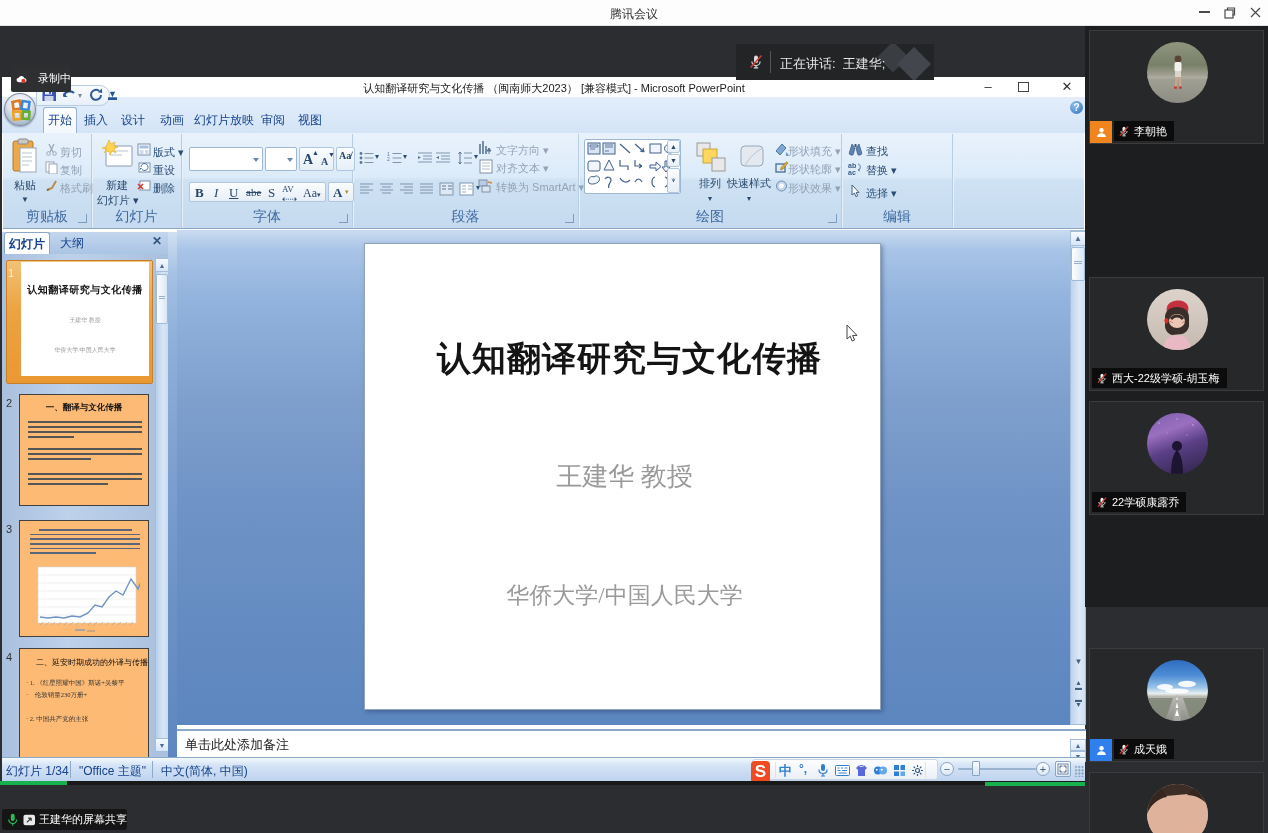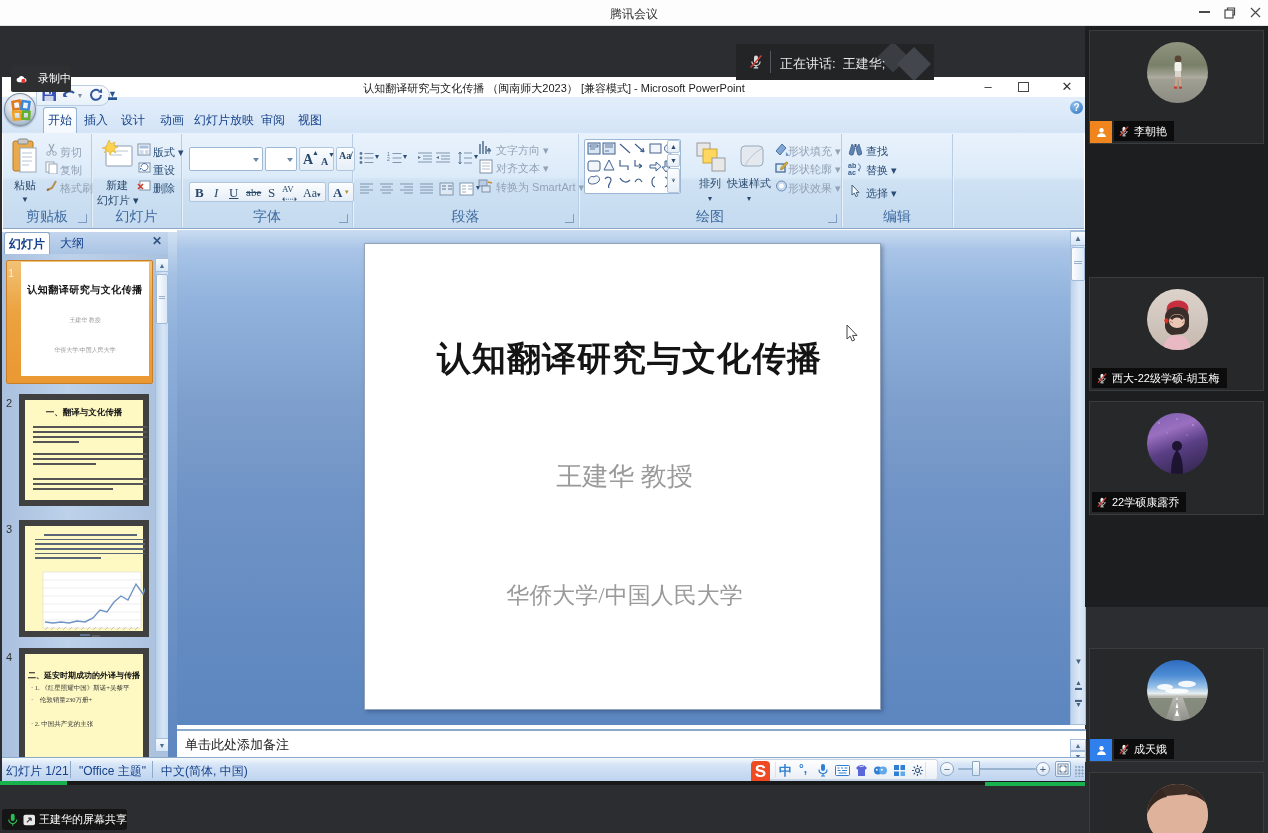--- a/index.html
+++ b/index.html
@@ -26,21 +26,21 @@
 .bigbtn{position:absolute;text-align:center;font-size:11px;color:#2a4d76;white-space:nowrap}
 
 #lpane{position:absolute;left:0;top:155px;width:166px;height:525px;background:linear-gradient(90deg,#a9c0de,#bdd1ea 40%,#a9c0de)}
 .ltab{position:absolute;top:0;height:22px;line-height:22px;font-size:12px;color:#15428b;text-align:center}
 #editor{position:absolute;left:175px;top:153px;width:893px;height:495px;background:linear-gradient(180deg,#cadcf1 0%,#a8c4e7 4%,#92b3dd 14%,#7fa0cd 34%,#6f93c6 55%,#5c86bf 100%)}
 #vscroll{position:absolute;left:1068px;top:153px;width:16px;height:495px;background:linear-gradient(90deg,#bed3ec,#dde9f7 60%,#cfe0f2);border:1px solid #a5bedb}
 .scrbtn{position:absolute;left:1068px;width:16px;background:linear-gradient(#f5f9fe,#d7e6f6);border:1px solid #a5bedb;text-align:center;color:#4f6d8f;display:flex;align-items:center;justify-content:center}
 #notes{position:absolute;left:175px;top:652px;width:909px;height:28px;background:#fff;border-top:2px solid #8aa8ca}
 #statusbar{position:absolute;left:0;top:680px;width:1083px;height:24px;background:linear-gradient(#f4f9fc,#d6e4f6 30%,#bdd3ee 100%);border-top:1px solid #8aa8ca;font-size:12px;color:#15428b}
 #vsplit{position:absolute;left:166px;top:155px;width:9px;height:525px;background:linear-gradient(180deg,#d0e0f2 0%,#a5c1e3 8%,#8fb0da 20%,#7da0cf 45%,#6d92c5 70%,#5e87c0 100%)}
-.thumb{position:absolute;background:#fef9c3;border:6px solid #404040}
+.thumb{position:absolute;background:#fdba74;border:1px solid #404040}
 .snum{position:absolute;font-size:11px;color:#333}
 .dbadge{position:absolute;background:#232426;color:#fff;font-size:12px;display:flex;align-items:center;white-space:nowrap;overflow:hidden}
 .serif{font-family:"Liberation Serif",serif}
 .combo{position:absolute;background:#fff;border:1px solid #9db8d4;border-radius:2px}
 .combo:after{content:"";position:absolute;right:3px;top:50%;margin-top:-1px;border:3px solid transparent;border-top:4px solid #6a87a8}
 .fbtn{position:absolute;border:1px solid #b0c6de;border-radius:2px;background:linear-gradient(#fbfdfe,#e6eef7);color:#29486b;text-align:center;font-family:"Liberation Serif",serif}
 .micmute{flex:0 0 auto;margin-right:4px}
 </style></head>
 <body>
 <div id="stage">
@@ -397,21 +397,21 @@
       <path d="M10 52l8 1 8-1 8 1 8-2 8 1 8-4 7-8 7 2 7-10 7-6 7 4 8-16 7 10 7-17" stroke="#6f94c4" stroke-width="1.4" fill="none"></path>
       <g stroke="#999" stroke-width=".5">
             <path d="M10 60l3-3M16 60l3-3M22 60l3-3M28 60l3-3M34 60l3-3M40 60l3-3M46 60l3-3M52 60l3-3M58 60l3-3M64 60l3-3M70 60l3-3M76 60l3-3M82 60l3-3M88 60l3-3M94 60l3-3M100 60l3-3"></path>
           </g>
       <path d="M45 65h10" stroke="#6f94c4" stroke-width="1.2"></path>
           <text x="57" y="67" font-size="4" fill="#888">xxxx</text>
     </svg>
   </div>
 
   <div class="thumb" style="left:17px;top:571px;width:130px;height:109px;border-bottom:none">
-    <div class="abs serif" style="left:0;width:100%;top:16px;text-align:center;font-size:8px;font-weight:bold;color:#111">二、延安时期成功的外译与传播</div>
+    <div class="abs serif" style="left:0;width:100%;top:8px;text-align:right;font-size:8px;font-weight:normal;color:#111">二、延安时期成功的外译与传播</div>
     <div class="abs serif" style="left:6px;top:30px;font-size:6.5px;color:#333">· 1. 《红星照耀中国》斯诺+吴黎平</div>
     <div class="abs serif" style="left:6px;top:42px;font-size:6.5px;color:#333">·&nbsp;&nbsp;&nbsp;&nbsp;伦敦销量230万册+</div>
     <div class="abs serif" style="left:6px;top:66px;font-size:6.5px;color:#333">· 2. 中国共产党的主张</div>
   </div>
 
   <div id="vsplit"></div>
   <div id="editor"></div>
 
   <div class="abs" style="left:362px;top:166px;width:517px;height:467px;background:#fff;border:1px solid #93a3b8;box-shadow:2px 2px 4px rgba(20,40,80,.35)">
     <div class="abs serif" style="left:7px;width:100%;top:92px;text-align:center;font-size:34px;font-weight:bold;color:#141414;letter-spacing:1px">认知翻译研究与文化传播</div>
@@ -432,21 +432,21 @@
   <div class="abs" style="left:1070px;top:603px;width:13px;text-align:center;font-size:7px;line-height:5px;color:#44617f">▲<br>▬</div>
   <div class="abs" style="left:1070px;top:620px;width:13px;text-align:center;font-size:7px;line-height:5px;color:#44617f">▬<br>▼</div>
 
   <div id="notes">
         <div class="serif" style="margin:5px 0 0 8px;font-size:13px;color:#222">单击此处添加备注</div>
       </div>
   <div class="scrbtn" style="top:662px;height:12px;font-size:7px">▲</div>
   <div class="scrbtn" style="top:674px;height:11px;font-size:7px">▼</div>
 
   <div id="statusbar">
-    <div class="abs" style="left:4px;top:5px">幻灯片 1/21</div>
+    <div class="abs" style="left:4px;top:5px">幻灯片 1/34</div>
     <div class="abs" style="left:68px;top:3px;width:1px;height:17px;background:#8fa9c9"></div>
     <div class="abs" style="left:77px;top:5px">"Office 主题"</div>
     <div class="abs" style="left:150px;top:3px;width:1px;height:17px;background:#8fa9c9"></div>
     <div class="abs" style="left:159px;top:5px">中文(简体, 中国)</div>
   </div>
 </div>
 
 <div class="abs" id="sogou" style="left:752px;top:759px;width:186px;height:21px;background:linear-gradient(#fefefe,#eaeff6);border-radius:3px;border:1px solid #c8d4e2">
   <div class="abs" style="left:22px;top:2px;width:1px;height:16px;background:#dde3ea"></div>
   <div class="abs" style="left:26px;top:2px;font-size:13px;font-weight:bold;color:#2f7fd4">中</div>

